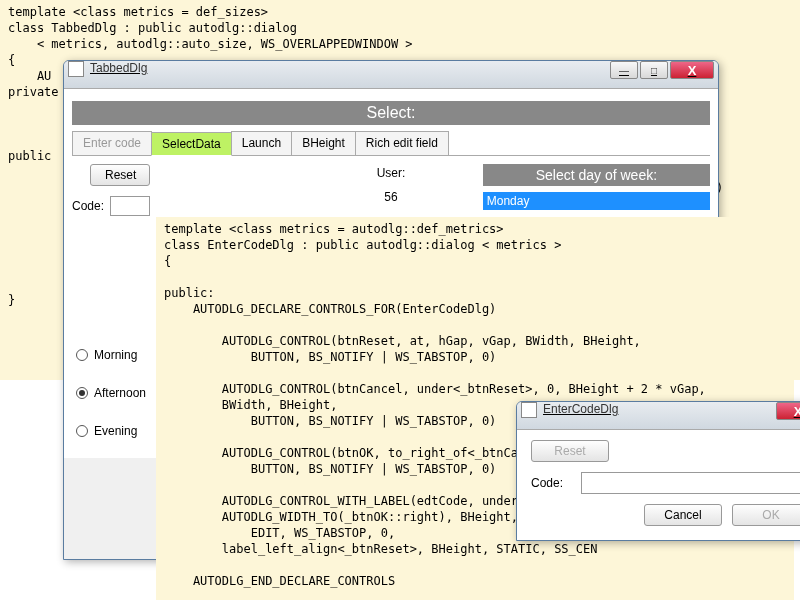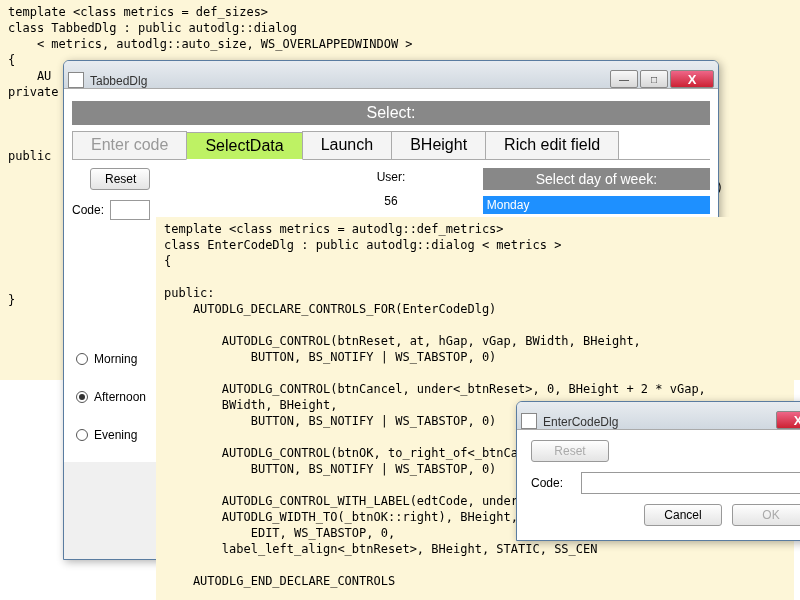--- a/index.html
+++ b/index.html
@@ -2,32 +2,32 @@
 <html><head>
 <meta charset="utf-8">
 <style>
 * { box-sizing: border-box; margin: 0; padding: 0; }
 body { font-family: "Segoe UI", Tahoma, sans-serif; font-size: 12px; background: #fff; width: 800px; height: 600px; overflow: hidden; position: relative; }
 .code-bg { position: absolute; background: #fdf6d8; font-family: Consolas, monospace; font-size: 12px; line-height: 16px; white-space: pre; padding: 4px 8px; }
 .code1 { top: 0; left: 0; width: 800px; height: 380px; }
 .code2 { top: 217px; left: 156px; width: 638px; height: 397px; z-index: 10; }
 
 .win { position: absolute; background: #f0f0f0; border: 1px solid #5a7ca0; border-radius: 6px 6px 0 0; box-shadow: 2px 2px 8px rgba(0,0,0,0.3); }
-.titlebar { background: linear-gradient(#e8ecf0,#d0d8e0); height: 28px; display: flex; align-items: flex-end; padding: 0 4px; border-radius: 5px 5px 0 0; border-bottom: 1px solid #aaa; }
+.titlebar { background: linear-gradient(#e8ecf0,#d0d8e0); height: 28px; display: flex; align-items: flex-start; padding: 0 4px; border-radius: 5px 5px 0 0; border-bottom: 1px solid #aaa; text-decoration: underline; }
 .titlebar .icon { width: 16px; height: 16px; background: #fff; border: 1px solid #888; margin-right: 6px; }
 .titlebar .title { flex: 1; color: #333; font-size: 12px; }
 .winbtns { display: flex; gap: 2px; }
 .winbtn { width: 28px; height: 18px; border: 1px solid #888; border-radius: 2px; background: linear-gradient(#f8f8f8,#d8d8d8); display: flex; align-items: center; justify-content: center; font-size: 10px; color: #333; cursor: pointer; }
 .winbtn.close { width: 44px; background: linear-gradient(#e68,#c23); color: #fff; font-weight: bold; font-size: 13px; }
 .winbody { padding: 8px; background: #fff; }
 
 .tabbeddlg { left: 63px; top: 60px; width: 656px; height: 500px; z-index: 5; }
 .select-hdr { background: #888; color: #fff; text-align: center; font-size: 16px; padding: 3px 0; margin: 4px 0 6px; }
 .tabs { display: flex; border-bottom: 1px solid #aaa; }
-.tab { padding: 4px 18px; border: 1px solid #aaa; border-bottom: none; background: #f4f4f4; margin-right: -1px; cursor: pointer; font-size: 16px; }
+.tab { padding: 4px 10px; border: 1px solid #aaa; border-bottom: none; background: #f4f4f4; margin-right: -1px; cursor: pointer; font-size: 12px; }
 .tab.inactive { color: #999; }
 .tab.active { background: #bef264; border-bottom: 1px solid #fff; position: relative; top: 1px; }
 .cols { display: flex; gap: 16px; margin-top: 8px; }
 .col1 { flex: 1.2; }
 .col2 { flex: 0.8; text-align: center; }
 .col3 { flex: 1.2; }
 .subhdr { background: #888; color: #fff; text-align: center; padding: 3px 0; font-size: 14px; margin-bottom: 6px; }
 .listsel { background: #1e90ff; color: #fff; padding: 2px 4px; font-size: 12px; }
 .btn { border: 1px solid #999; background: linear-gradient(#fefefe,#e4e4e4); padding: 3px 14px; font-size: 12px; cursor: pointer; border-radius: 3px; }
 .btn.disabled { color: #aaa; }

